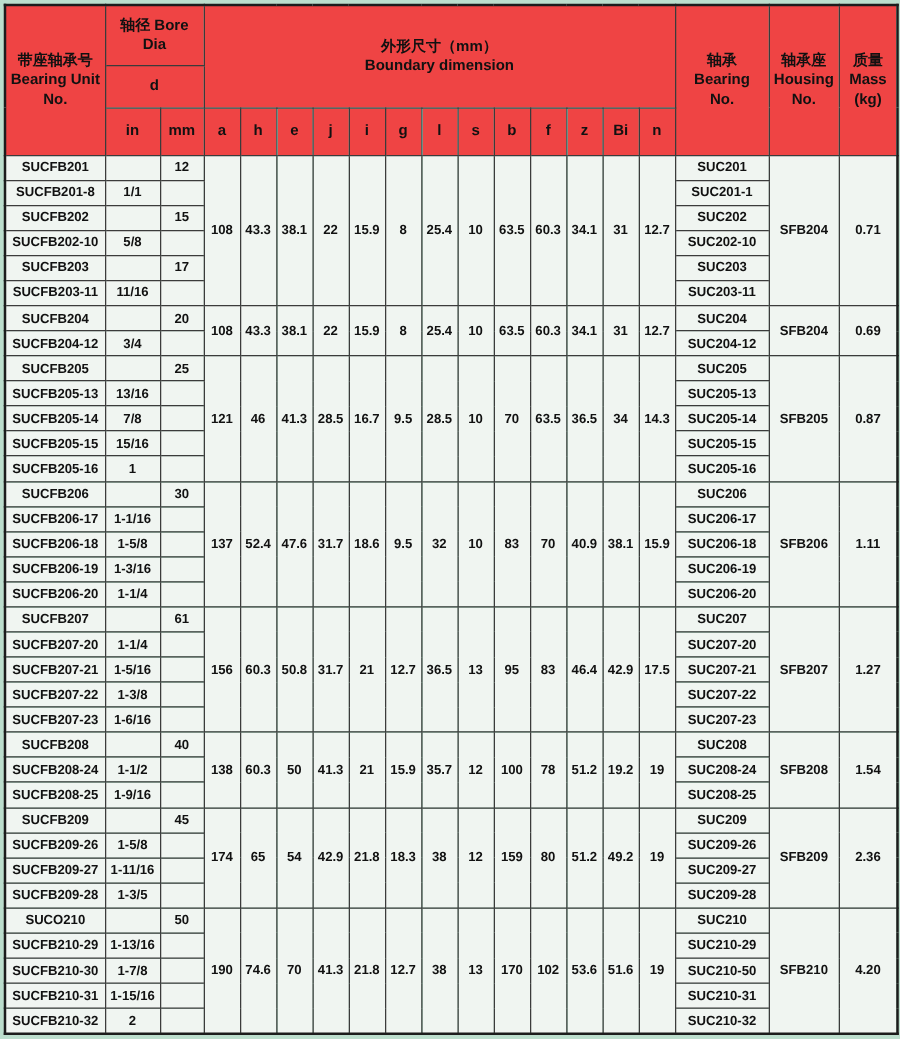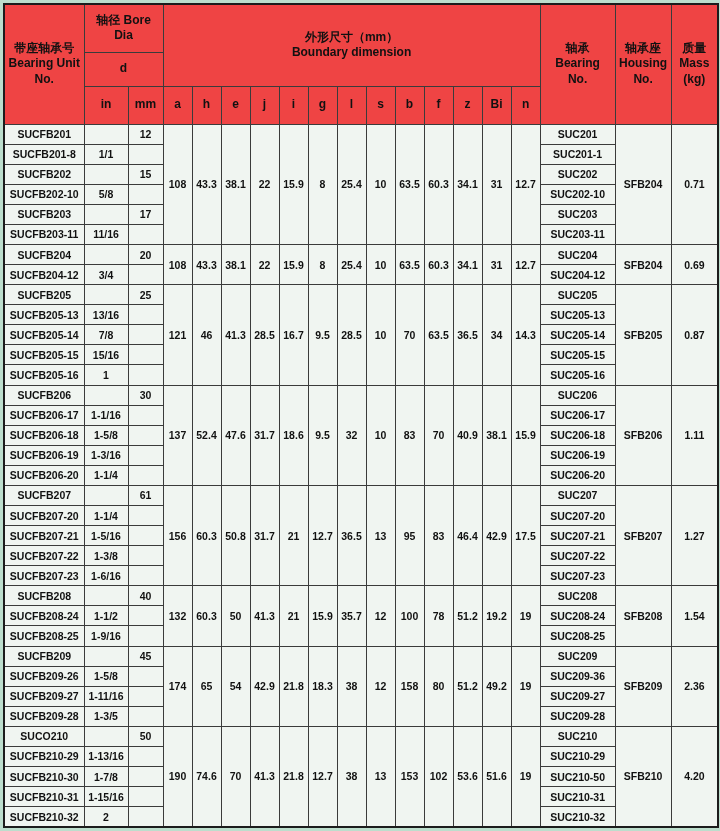--- a/index.html
+++ b/index.html
@@ -308,21 +308,21 @@
       <tr>
         <td>SUCFB207-23</td>
         <td>1-6/16</td>
         <td></td>
         <td>SUC207-23</td>
       </tr>
       <tr>
         <td>SUCFB208</td>
         <td></td>
         <td>40</td>
-        <td rowspan="3">132</td>
+        <td rowspan="3">138</td>
         <td rowspan="3">60.3</td>
         <td rowspan="3">50</td>
         <td rowspan="3">41.3</td>
         <td rowspan="3">21</td>
         <td rowspan="3">15.9</td>
         <td rowspan="3">35.7</td>
         <td rowspan="3">12</td>
         <td rowspan="3">100</td>
         <td rowspan="3">78</td>
         <td rowspan="3">51.2</td>
@@ -349,34 +349,34 @@
         <td></td>
         <td>45</td>
         <td rowspan="4">174</td>
         <td rowspan="4">65</td>
         <td rowspan="4">54</td>
         <td rowspan="4">42.9</td>
         <td rowspan="4">21.8</td>
         <td rowspan="4">18.3</td>
         <td rowspan="4">38</td>
         <td rowspan="4">12</td>
-        <td rowspan="4">158</td>
+        <td rowspan="4">159</td>
         <td rowspan="4">80</td>
         <td rowspan="4">51.2</td>
         <td rowspan="4">49.2</td>
         <td rowspan="4">19</td>
         <td>SUC209</td>
         <td rowspan="4">SFB209</td>
         <td rowspan="4">2.36</td>
       </tr>
       <tr>
         <td>SUCFB209-26</td>
         <td>1-5/8</td>
         <td></td>
-        <td>SUC209-36</td>
+        <td>SUC209-26</td>
       </tr>
       <tr>
         <td>SUCFB209-27</td>
         <td>1-11/16</td>
         <td></td>
         <td>SUC209-27</td>
       </tr>
       <tr>
         <td>SUCFB209-28</td>
         <td>1-3/5</td>
@@ -388,21 +388,21 @@
         <td></td>
         <td>50</td>
         <td rowspan="5">190</td>
         <td rowspan="5">74.6</td>
         <td rowspan="5">70</td>
         <td rowspan="5">41.3</td>
         <td rowspan="5">21.8</td>
         <td rowspan="5">12.7</td>
         <td rowspan="5">38</td>
         <td rowspan="5">13</td>
-        <td rowspan="5">153</td>
+        <td rowspan="5">170</td>
         <td rowspan="5">102</td>
         <td rowspan="5">53.6</td>
         <td rowspan="5">51.6</td>
         <td rowspan="5">19</td>
         <td>SUC210</td>
         <td rowspan="5">SFB210</td>
         <td rowspan="5">4.20</td>
       </tr>
       <tr>
         <td>SUCFB210-29</td>

